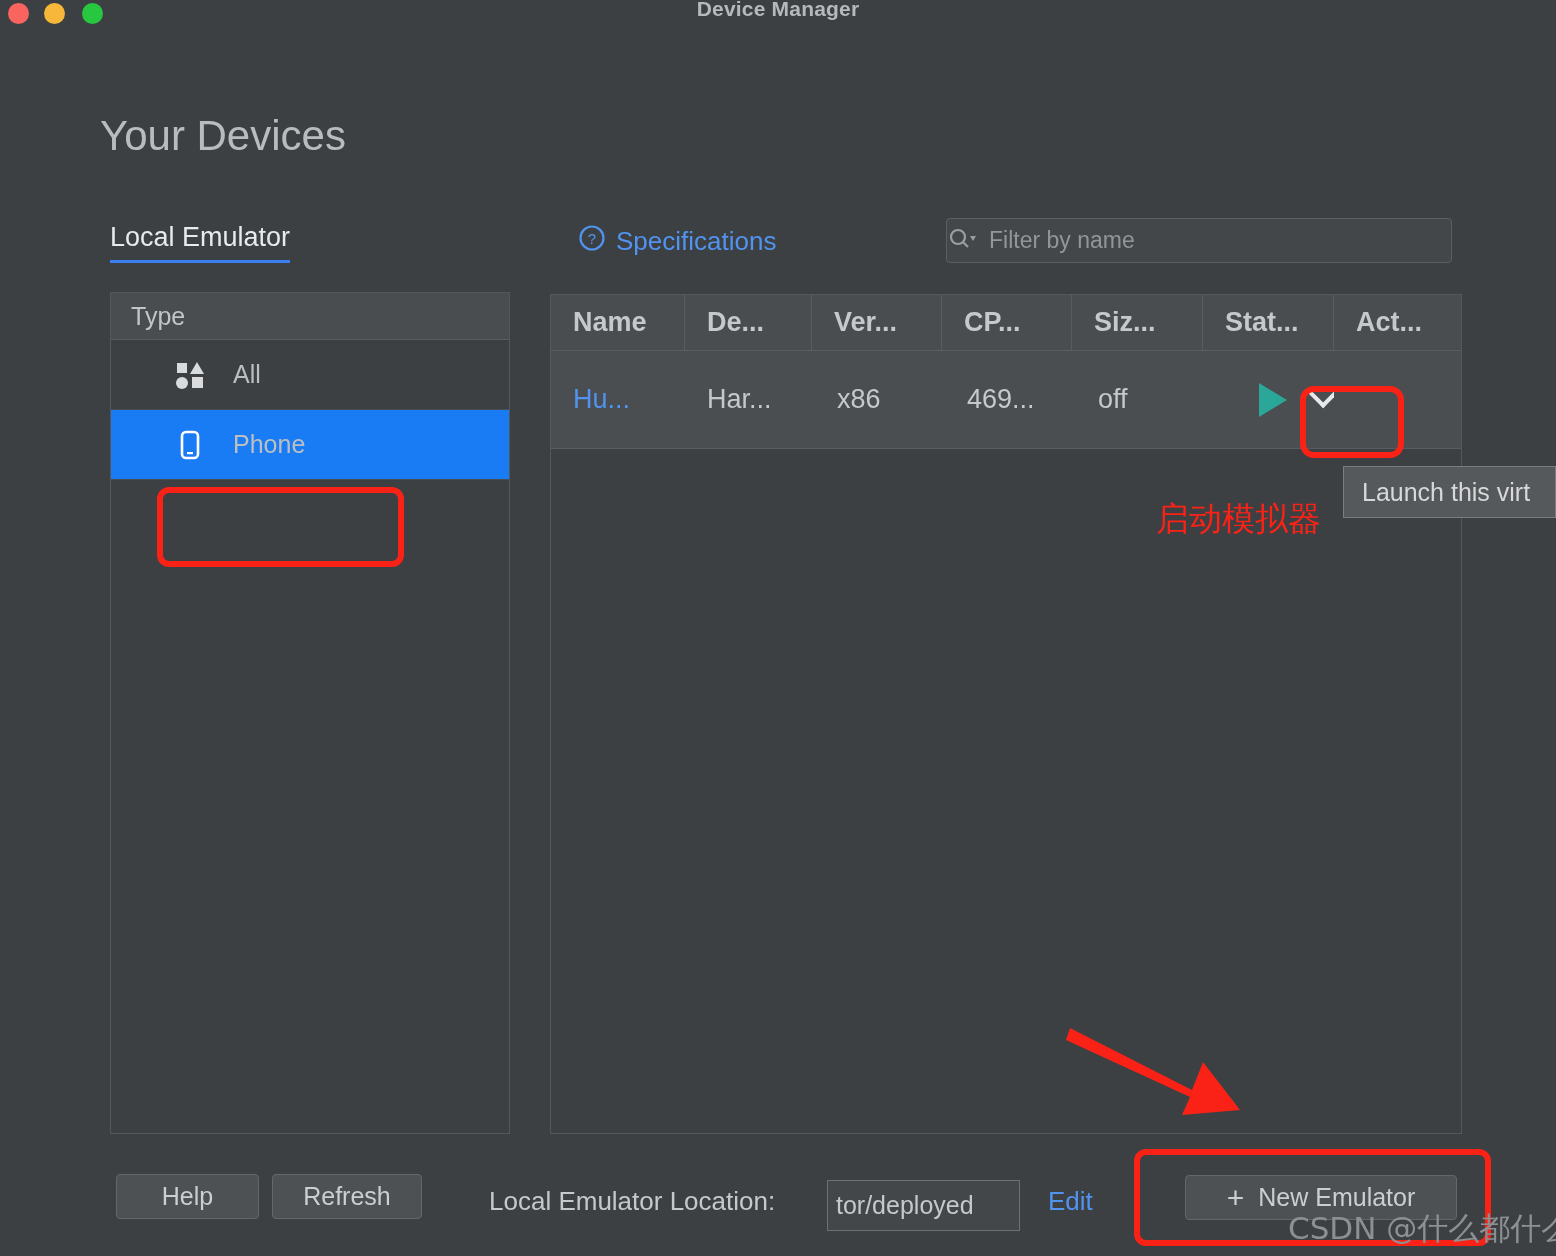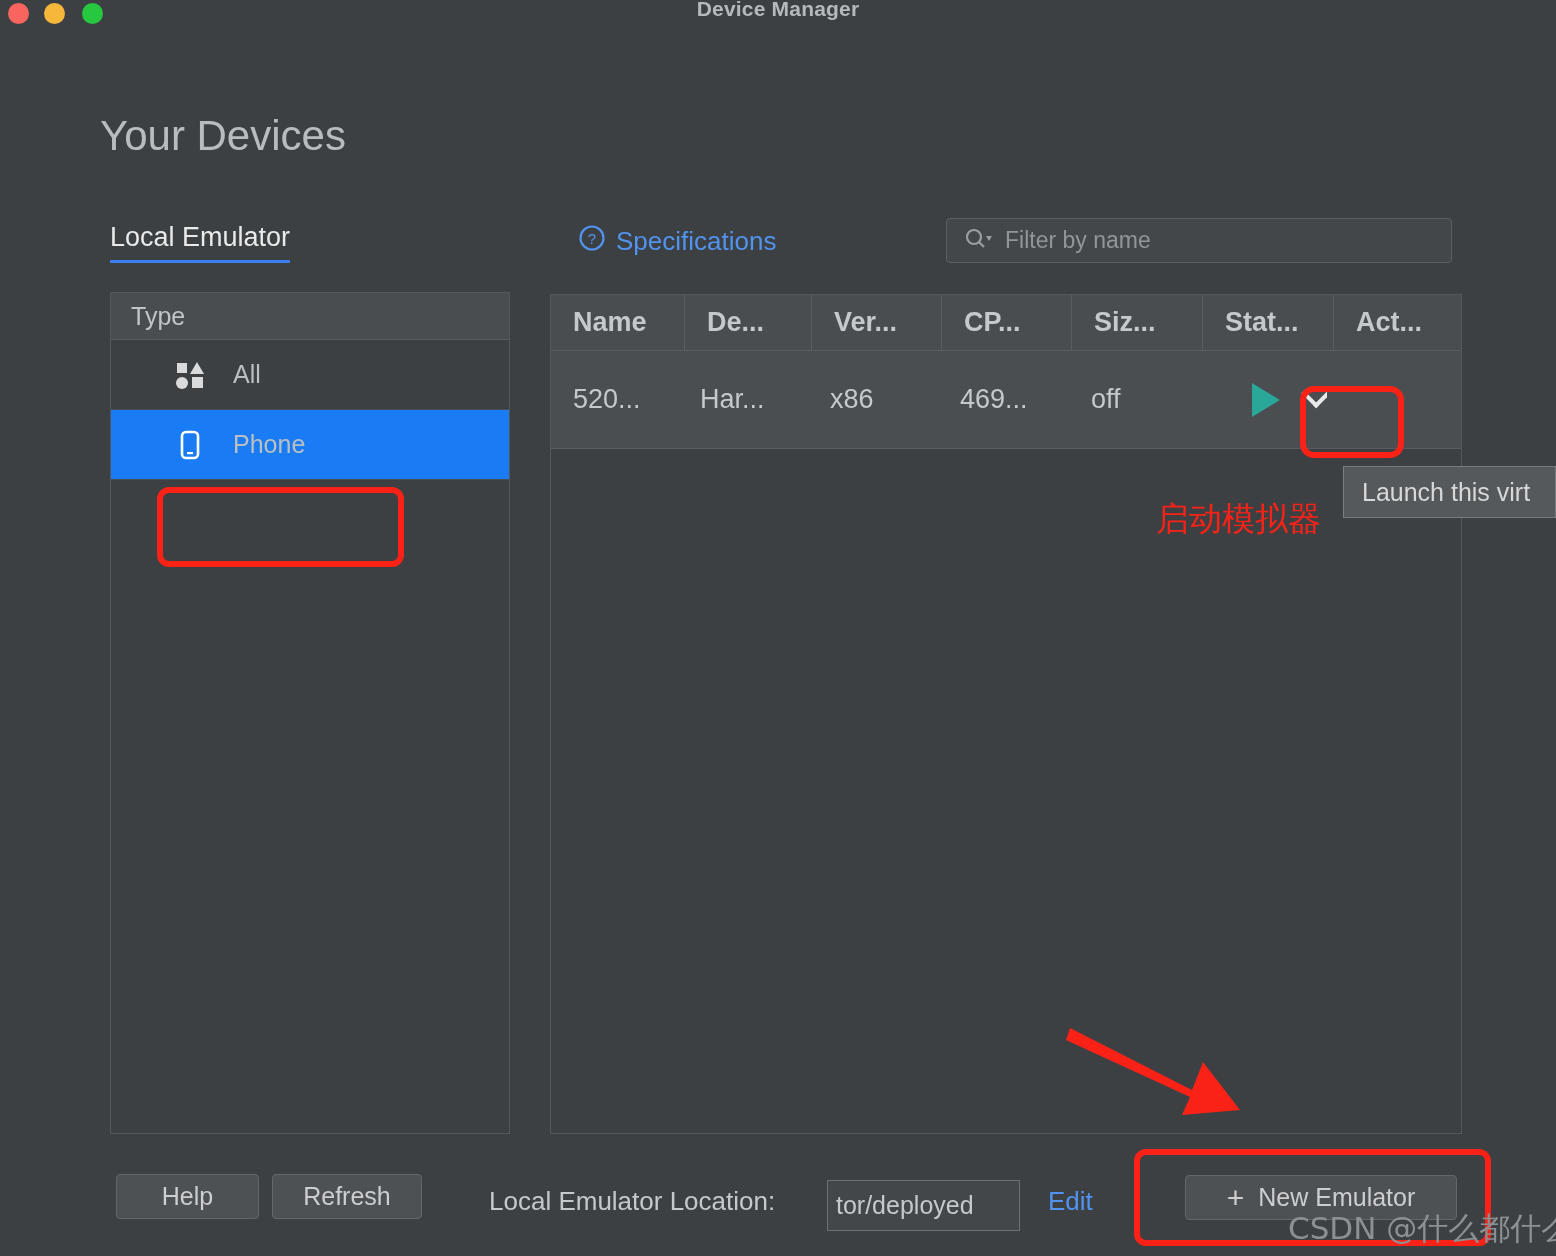--- a/index.html
+++ b/index.html
@@ -89,21 +89,21 @@
     position: absolute; left: 578px; top: 224px;
     display: flex; align-items: center; gap: 10px;
     font-size: 26px; color: #5193ef;
   }
   #search-box {
     position: absolute; left: 946px; top: 218px;
     width: 506px; height: 45px;
     border: 1px solid #5c5f62; border-radius: 4px;
     background: #434749;
     display: flex; align-items: center;
-    padding-left: 16px; gap: 12px;
+    gap: 12px;
   }
   #search-placeholder { font-size: 23px; color: #92969a; }
 
   
   #table-panel {
     position: absolute; left: 550px; top: 294px;
     width: 912px; height: 840px;
     border: 1px solid #55585b;
     background: #3c4043;
   }
@@ -284,21 +284,21 @@
       <div class="th" style="width:134px">Name</div>
       <div class="th" style="width:127px">De...</div>
       <div class="th" style="width:130px">Ver...</div>
       <div class="th" style="width:130px">CP...</div>
       <div class="th" style="width:131px">Siz...</div>
       <div class="th" style="width:131px">Stat...</div>
       <div class="th" style="width:127px">Act...</div>
     </div>
 
     <div class="tr">
-      <div class="td" style="width:127px">520...</div>
+      <div class="td name-cell" style="width:134px">Hu...</div>
       <div class="td" style="width:130px">Har...</div>
       <div class="td" style="width:130px">x86</div>
       <div class="td" style="width:131px">469...</div>
       <div class="td" style="width:131px">off</div>
       <div class="td actions-cell" style="width:127px">
         <span class="play-triangle"></span>
         <span class="chevron-down"></span>
       </div>
     </div>
   </div>

